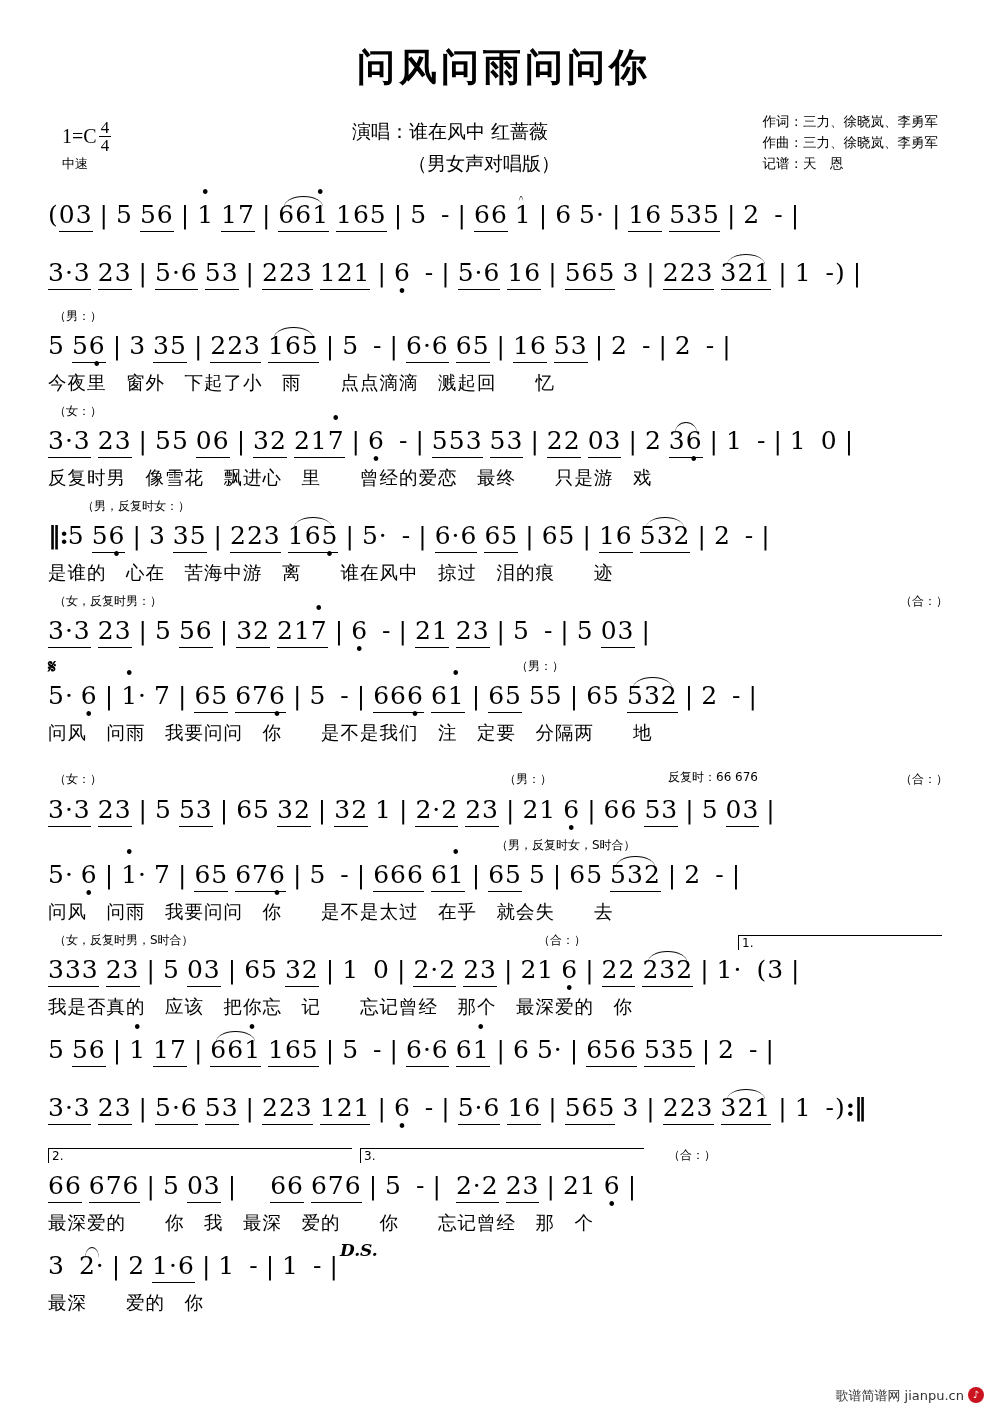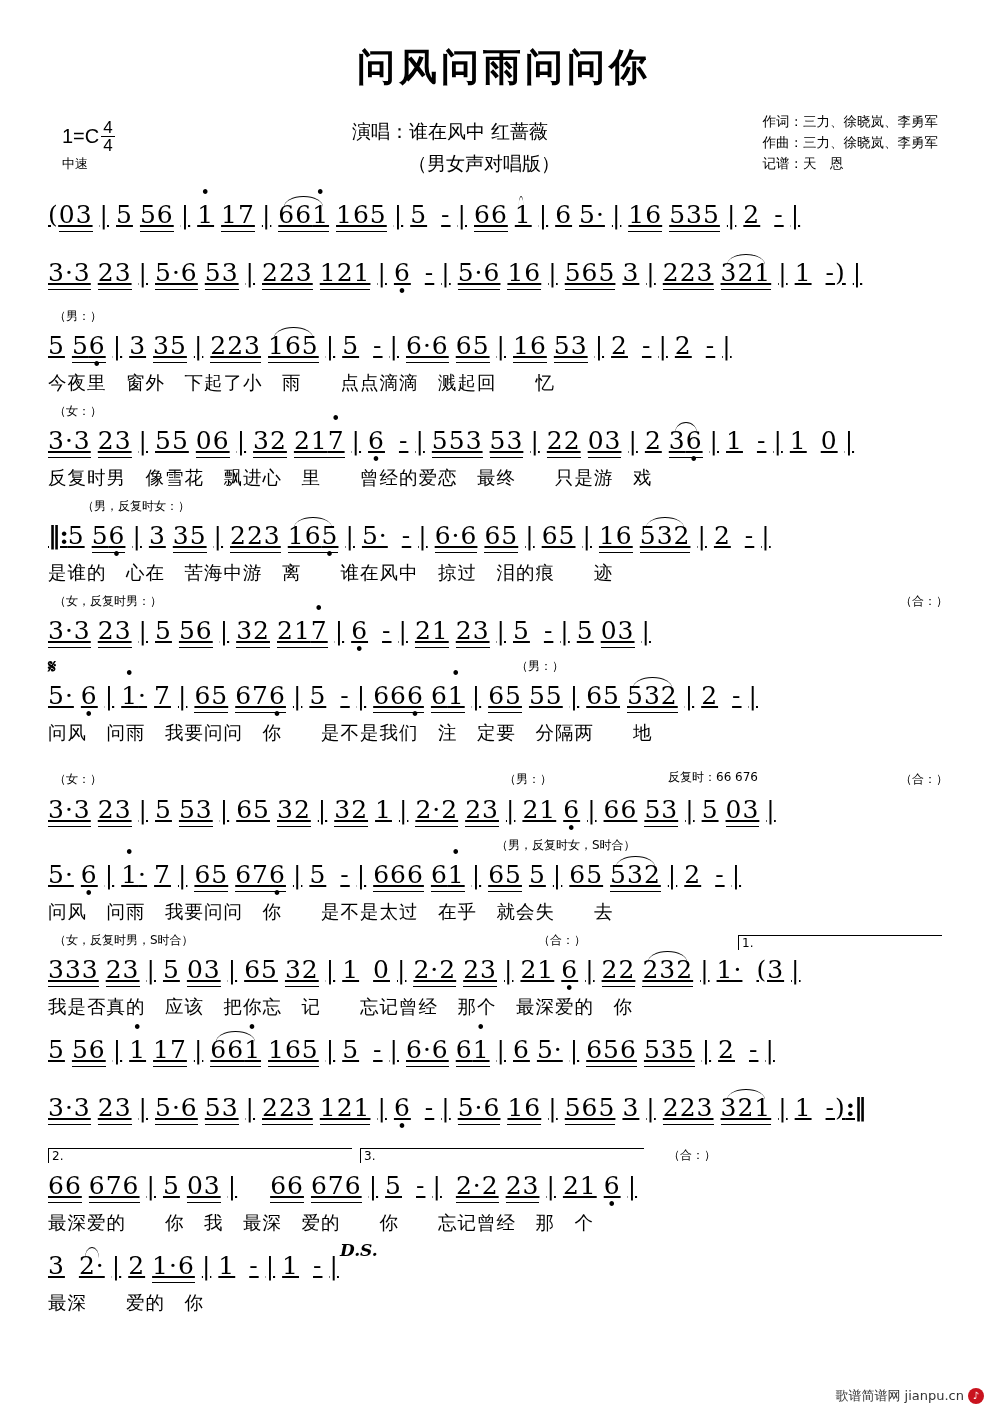--- a/index.html
+++ b/index.html
@@ -33,21 +33,21 @@
   }
   .header-row {
     position: relative;
     height: 96px;
   }
   .key-sig {
     position: absolute;
     left: 62px;
     top: 26px;
     font-size: 20px;
-    font-family: Liberation Sans, sans-serif;
+    font-family: Liberation Serif, serif;
     display: flex;
     align-items: center;
   }
   .frac {
     display: inline-block;
     vertical-align: middle;
     text-align: center;
     line-height: 1;
     margin-left: 2px;
     font-size: 17px;
@@ -103,21 +103,20 @@
   }
   .cue span.pos { position: absolute; }
   .notes {
     font-family: "DejaVu Serif", serif;
     font-size: 25px;
     letter-spacing: 1px;
     white-space: nowrap;
     height: 44px;
     line-height: 44px;
     overflow: visible;
-    text-decoration: underline;
   }
   .lyrics {
     font-family: "DejaVu Sans", sans-serif;
     font-size: 18.5px;
     letter-spacing: 1px;
     white-space: nowrap;
     height: 30px;
     line-height: 30px;
   }
   .nolyric { height: 8px; }
@@ -197,21 +196,21 @@
     letter-spacing: 0.5px;
   }
   .watermark {
     position: absolute;
     right: 16px;
     bottom: 10px;
     font-size: 13px;
     color: #333;
     font-family: "DejaVu Sans", sans-serif;
     display: flex;
-    align-items: center;
+    align-items: flex-start;
     gap: 4px;
   }
   .wm-badge {
     display: inline-block;
     width: 16px; height: 16px;
     border-radius: 50%;
     background: #c9131e;
     color: #fff;
     font-size: 10px;
     text-align: center;

